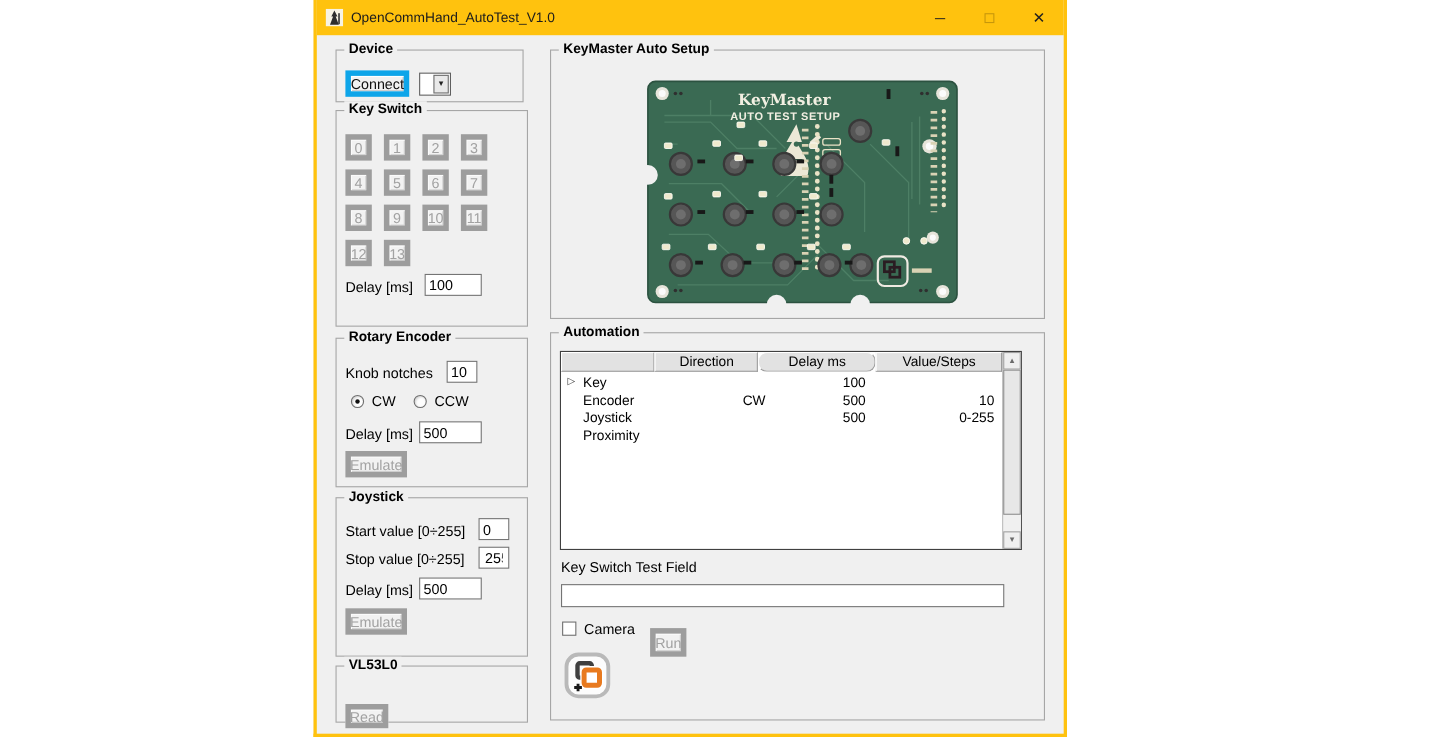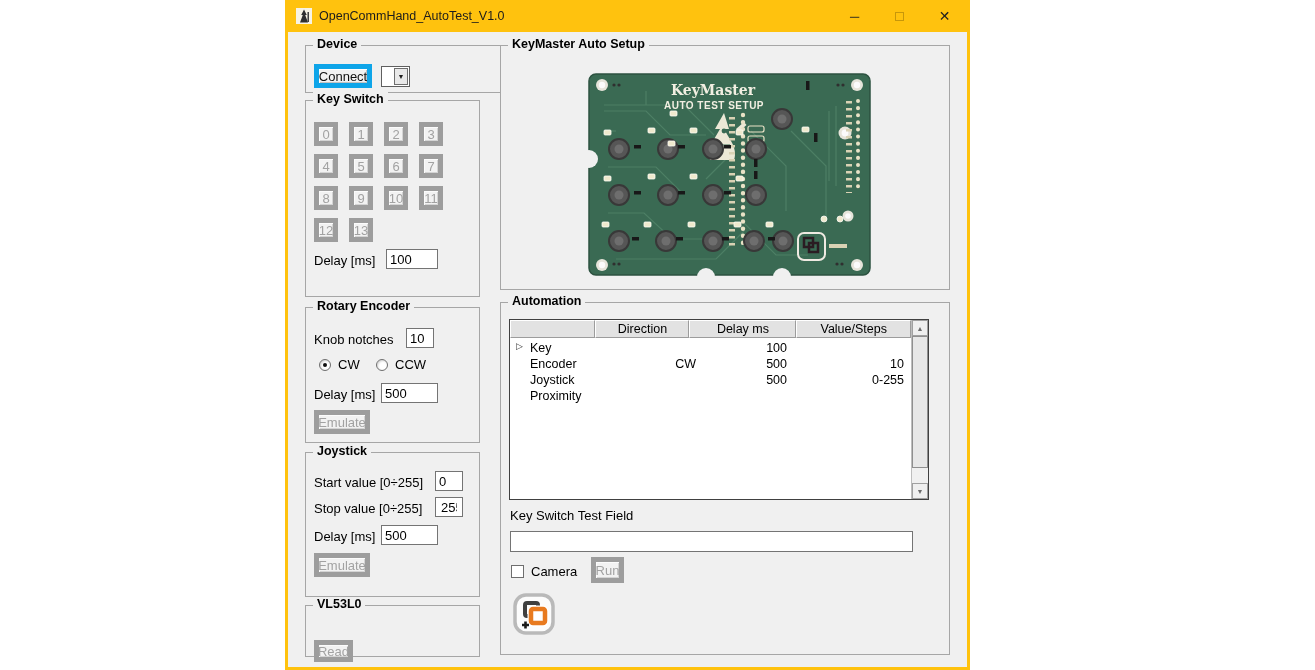--- a/index.html
+++ b/index.html
@@ -102,21 +102,21 @@
           <span class="max-box"></span>
         </div>
         <div class="cap-btn">
           <span class="close-glyph">✕</span>
         </div>
       </div>
     </div>
 
     <div class="content">
 
-      <div class="group" style="left:17px;top:13px;width:196px;height:48px;">
+      <div class="group" style="left:17px;top:13px;width:171px;height:48px;">
         <span class="glabel">Device</span>
         <div class="btn abs" style="left:8px;top:18px;width:58px;height:24px;">
           <span>Connect</span>
         </div>
         <div class="combo" style="left:75px;top:20px;width:29px;height:21px;">
           <span></span>
           <span class="combo-arrow">▼</span>
         </div>
       </div>
 
@@ -329,21 +329,21 @@
         </svg>
       </div>
 
       <div class="group" style="left:212px;top:270px;width:450px;height:353px;">
         <span class="glabel">Automation</span>
 
         <div class="table">
           <div class="thead">
             <div class="thcell" style="width:91px;"></div>
             <div class="thcell" style="width:100px;">Direction</div>
-            <div class="thcell" style="width:114px;">Delay ms</div>
+            <div class="thcell" style="width:114px;border-radius:8px;">Delay ms</div>
             <div class="thcell" style="width:122px;">Value/Steps</div>
           </div>
           <div class="trows">
             <div class="trow">
               <span class="c0">
                 <span class="expander">▷</span>
                 <span>Key</span>
               </span>
               <span class="c1"></span>
               <span class="c2">100</span>
@@ -377,21 +377,21 @@
               <span>▼</span>
             </div>
           </div>
         </div>
 
         <span class="lab" style="left:9px;top:205px;">Key Switch Test Field</span>
         <input class="tfield" style="left: 9px; top: 228px; width: 403px; height: 21px;" value="">
 
         <span class="checkbox" style="left:10px;top:262px;"></span>
         <span class="lab" style="left:30px;top:261px;">Camera</span>
-        <div class="btn abs disabled" style="left:90px;top:254px;width:33px;height:26px;">
+        <div class="btn abs disabled" style="left:90px;top:268px;width:33px;height:26px;">
           <span>Run</span>
         </div>
 
         <svg style="position:absolute;left:11px;top:289px;" width="44" height="44" viewBox="0 0 44 44">
           <rect x="3" y="3" width="38" height="38" rx="11" fill="#fcfcfc" stroke="#b9b9b9" stroke-width="3.5"></rect>
           <rect x="13" y="11" width="13" height="13" rx="2" fill="none" stroke="#3f3f3f" stroke-width="4"></rect>
           <rect x="19" y="17" width="14" height="14" rx="2" fill="#fff" stroke="#fff" stroke-width="7"></rect>
           <rect x="19" y="17" width="14" height="14" rx="2" fill="none" stroke="#E87A1F" stroke-width="4.5"></rect>
           <path d="M10 33 h7 M13.5 29.5 v7" stroke="#1a1a1a" stroke-width="2.6"></path>
         </svg>

